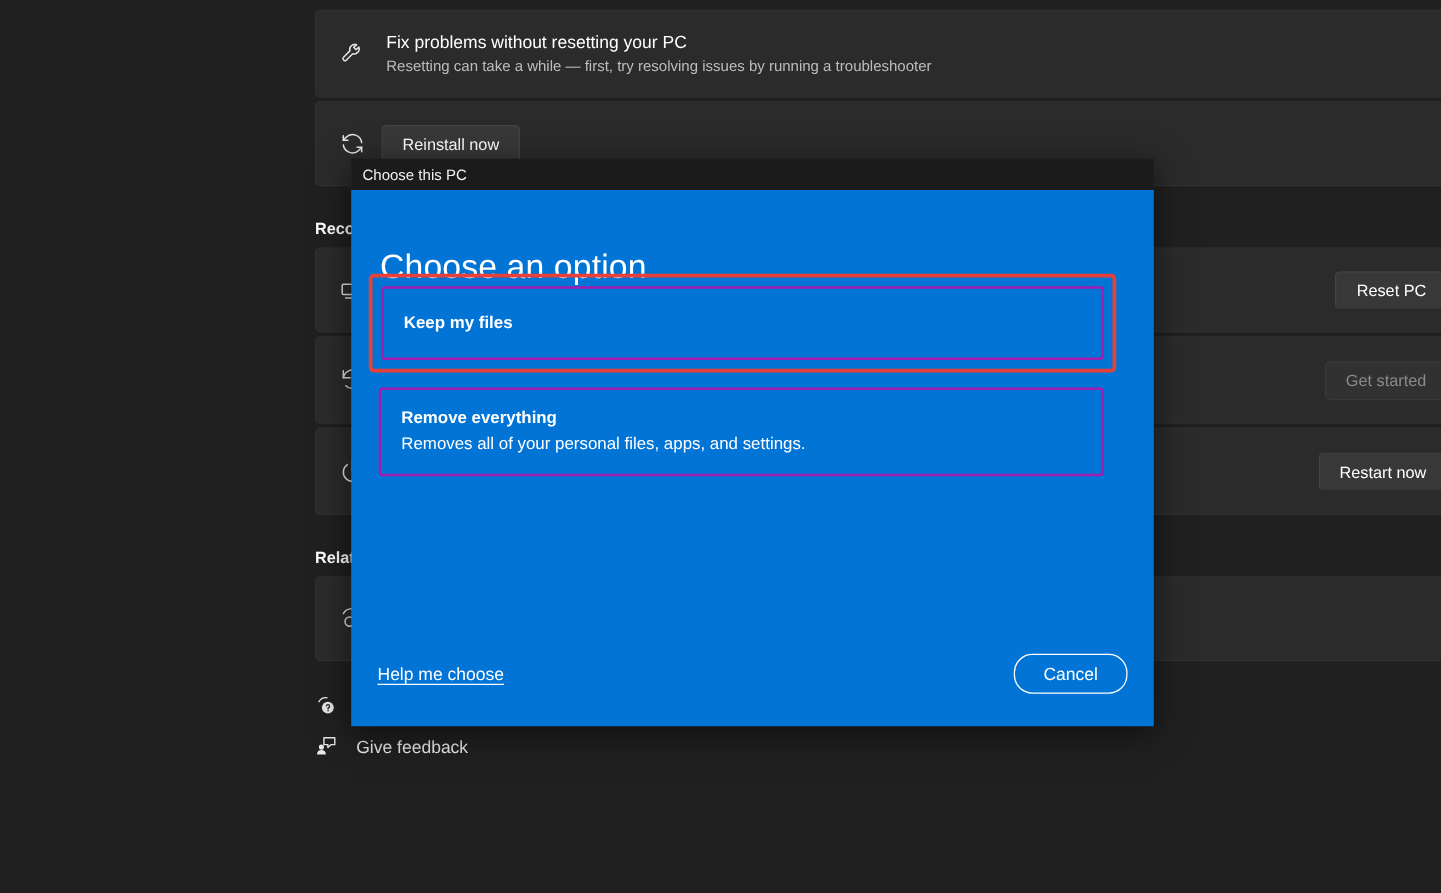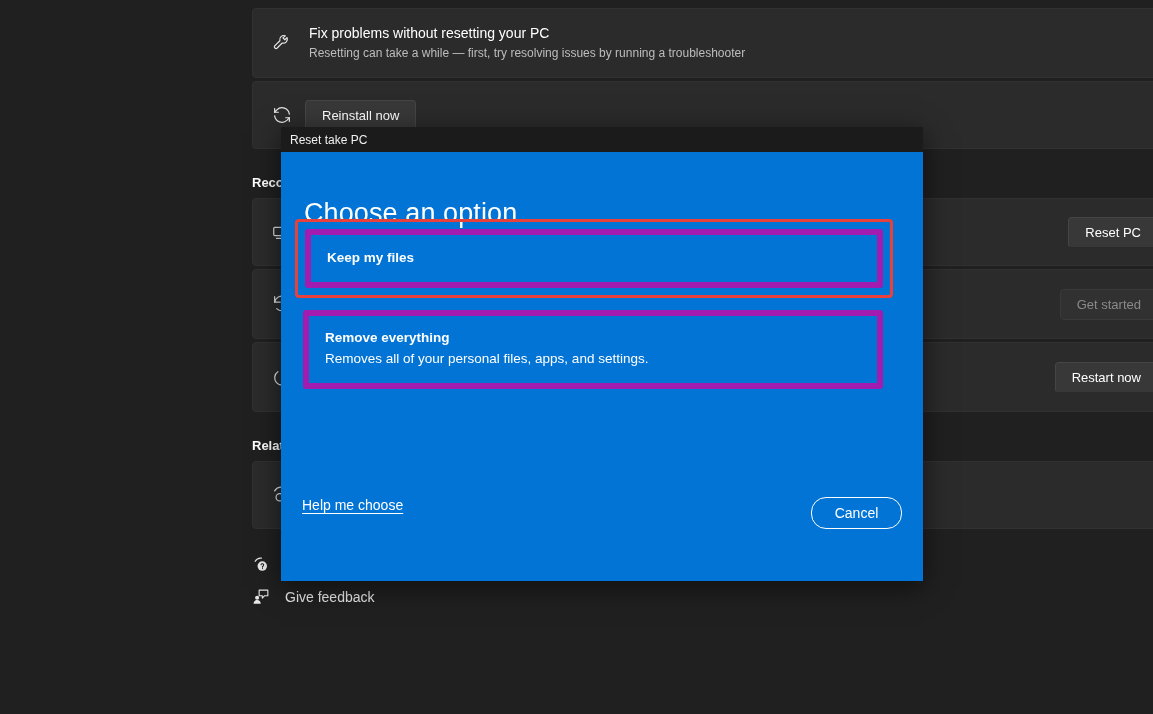--- a/index.html
+++ b/index.html
@@ -119,21 +119,21 @@
   }
   .dlg-heading {
     color: #ffffff;
     font-size: 27px;
     font-weight: normal;
     letter-spacing: .1px;
     padding-top: 46px;
     padding-left: 1px;
   }
   .opt {
-    border: 6px solid #a21caf;
+    border: 2px solid #a21caf;
     border-radius: 3px;
     padding: 12px 16px 14px 16px;
     color: #ffffff;
     background: transparent;
     text-align: left;
     width: 100%;
     display: block;
     font-family: "Liberation Sans", sans-serif;
   }
   .opt-title { font-size: 13.5px; font-weight: bold; line-height: 19px; }
@@ -157,21 +157,21 @@
     width: 580px;
     z-index: 5;
   }
 
   .dlg-foot {
     position: absolute;
     left: 0; right: 0; bottom: 0;
     height: 84px;
     padding: 0 21px;
     display: flex;
-    align-items: flex-start;
+    align-items: center;
     justify-content: space-between;
   }
   .help-link {
     color: #ffffff;
     font-size: 14px;
     text-decoration: underline;
     text-underline-offset: 3px;
   }
   .cancel-btn {
     border: 1px solid #ffffff;
@@ -288,21 +288,21 @@
           </svg>
         </span>
         <span class="fl-txt">Give feedback</span>
       </div>
 
     </div>
   </div>
 
   <div class="dialog">
     <div class="dlg-titlebar">
-      <span>Reset take PC</span>
+      <span>Choose this PC</span>
     </div>
     <div class="dlg-body">
       <div class="dlg-heading">Choose an option</div>
 
       <div class="dlg-foot">
         <a href="#" class="help-link">Help me choose</a>
         <button class="cancel-btn">Cancel</button>
       </div>
     </div>
   </div>

